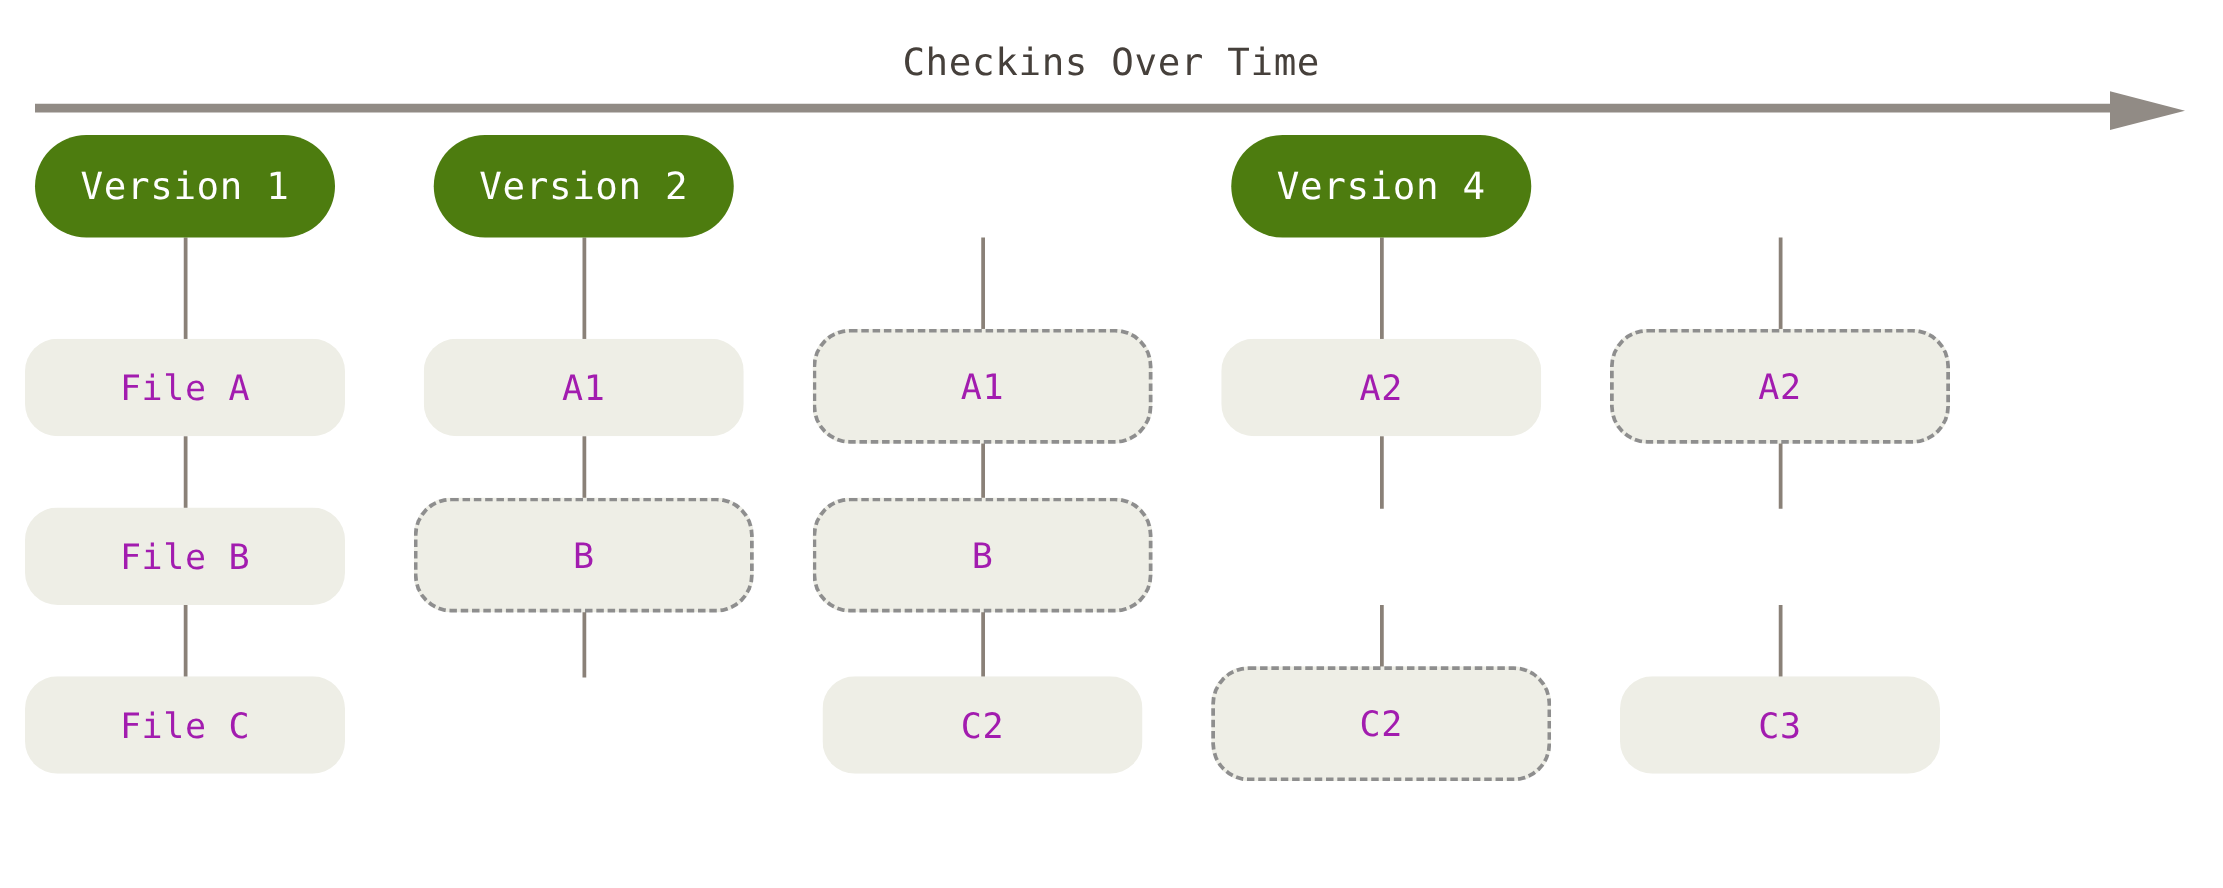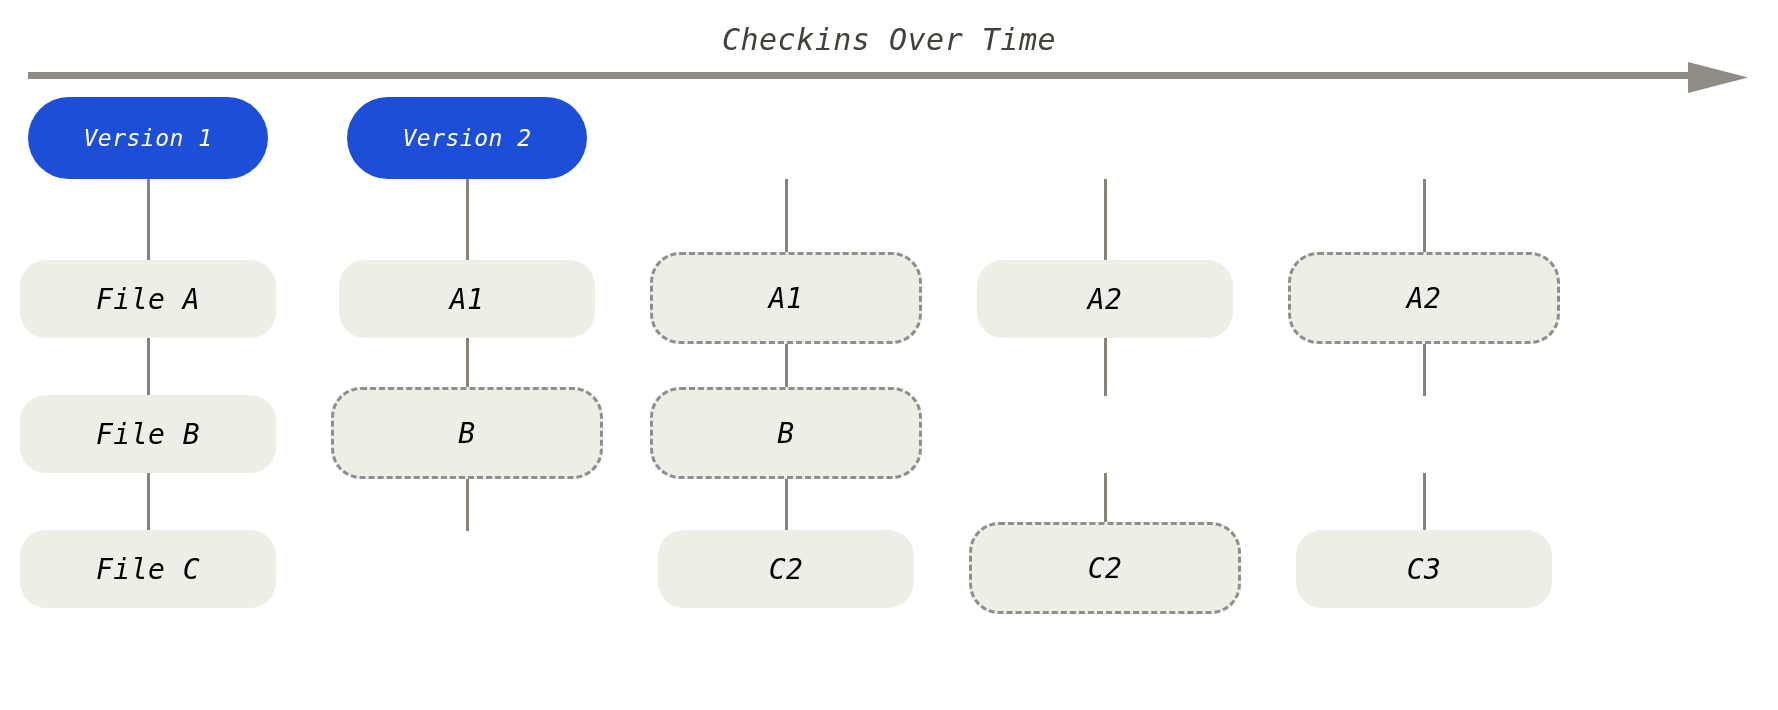--- a/index.html
+++ b/index.html
@@ -11,24 +11,23 @@
     width: 1778px;
     height: 710px;
     position: relative;
     overflow: hidden;
     font-family: "DejaVu Sans Mono", "Liberation Mono", monospace;
   }
 
   #canvas {
     position: absolute;
     left: 0;
-    top: 4px;
+    top: 15px;
     width: 1778px;
     height: 613px;
-    font-style: italic;
   }
 
   
   .timeline-title {
     position: absolute;
     left: 0;
     top: 18px;
     width: 1778px;
     text-align: center;
     font-size: 30px;
@@ -52,44 +51,44 @@
     height: 710px;
   }
 
   
   .version-box {
     position: absolute;
     top: 93px;
     left: 8px;
     width: 240px;
     height: 82px;
-    background: #1d4ed8;
+    background: #4d7c0f;
     border-radius: 41px;
     display: flex;
     align-items: center;
     justify-content: center;
     color: #ffffff;
-    font-size: 23px;
+    font-size: 30px;
     letter-spacing: 0.5px;
     white-space: nowrap;
     box-sizing: border-box;
   }
 
   
   .file-box {
     position: absolute;
     left: 0;
     width: 256px;
     height: 78px;
     background: #eeeee6;
     border-radius: 26px;
     display: flex;
     align-items: center;
     justify-content: center;
-    color: #000000;
+    color: #a21caf;
     font-size: 28px;
     letter-spacing: 0.5px;
     white-space: nowrap;
     box-sizing: border-box;
     border: 3px solid transparent;
   }
   .file-box.dashed {
     border: 3px dashed #8e8e8e;
     width: 272px;
     left: -8px;
@@ -151,20 +150,21 @@
         <div class="connector c1"></div>
         <div class="connector c2"></div>
         <div class="file-box row0 dashed">A1</div>
         <div class="file-box row1 dashed">B</div>
         <div class="file-box row2">C2</div>
       </div>
       <div class="column" style="left: 977px;">
         <div class="connector c0"></div>
         <div class="connector c1"></div>
         <div class="connector c2"></div>
+        <div class="version-box">Version 4</div>
         <div class="file-box row0">A2</div>
         <div class="file-box row2 dashed">C2</div>
       </div>
       <div class="column" style="left: 1296px;">
         <div class="connector c0"></div>
         <div class="connector c1"></div>
         <div class="connector c2"></div>
         <div class="file-box row0 dashed">A2</div>
         <div class="file-box row2">C3</div>
       </div>

